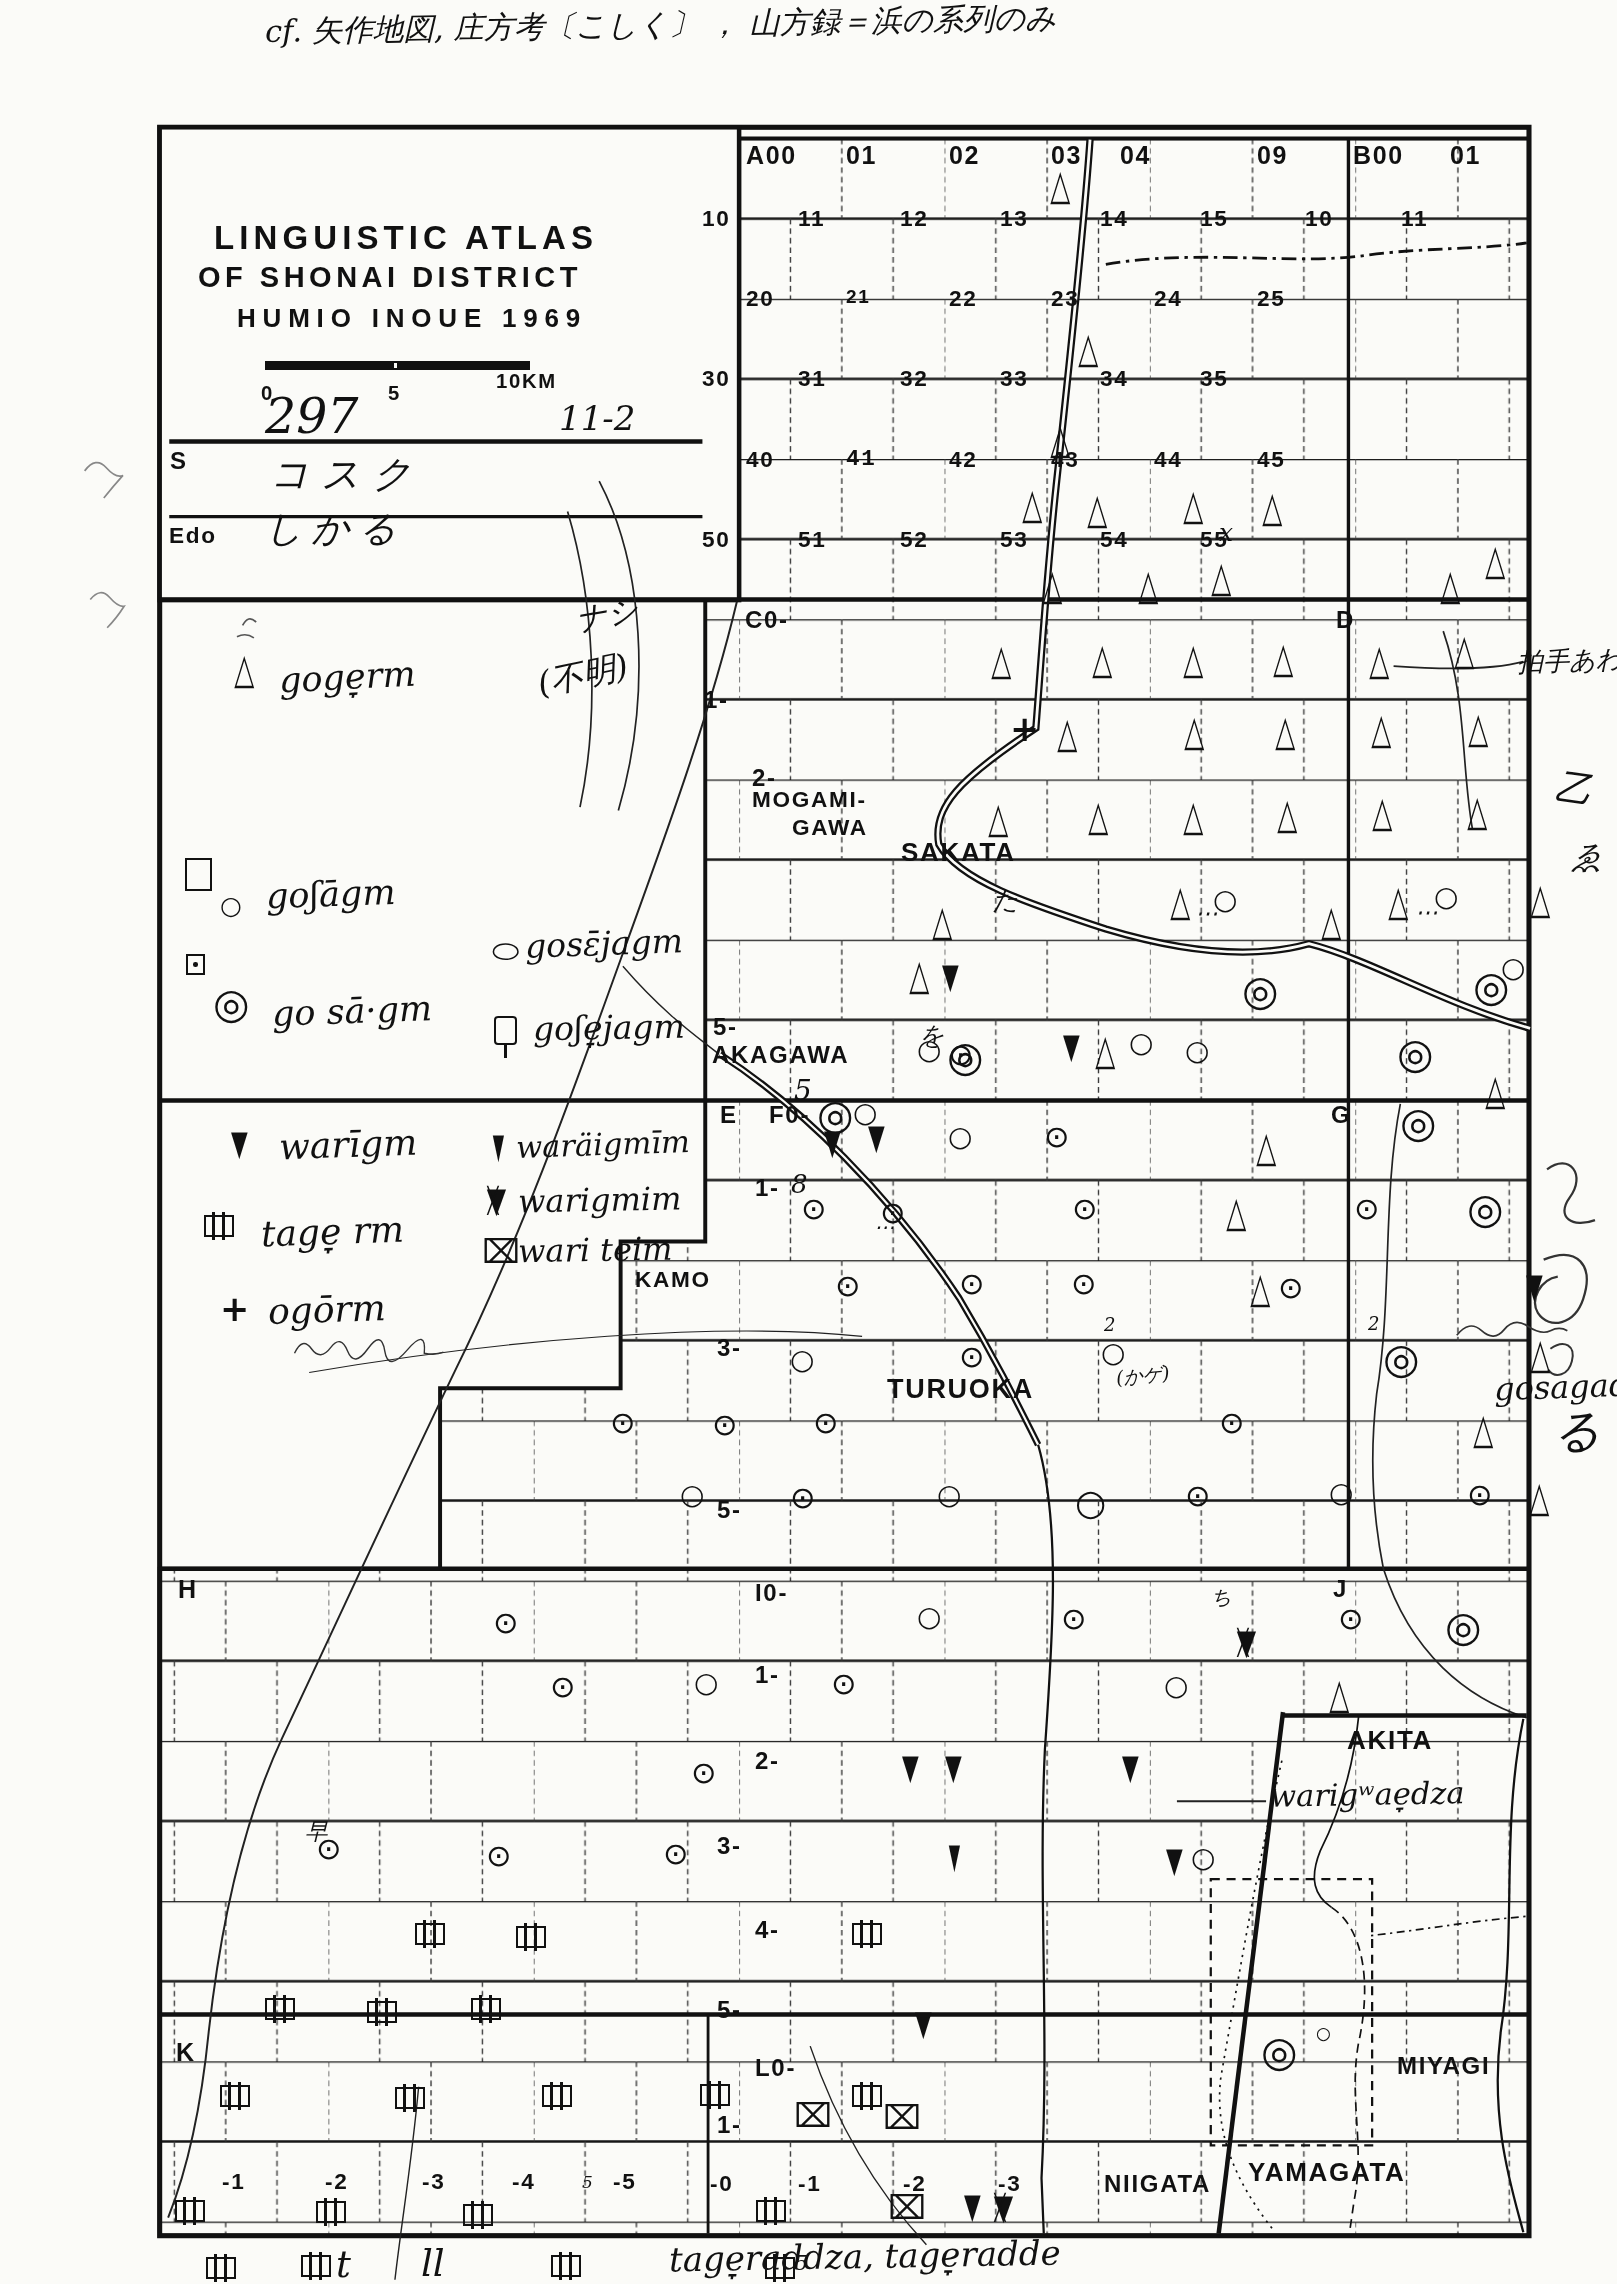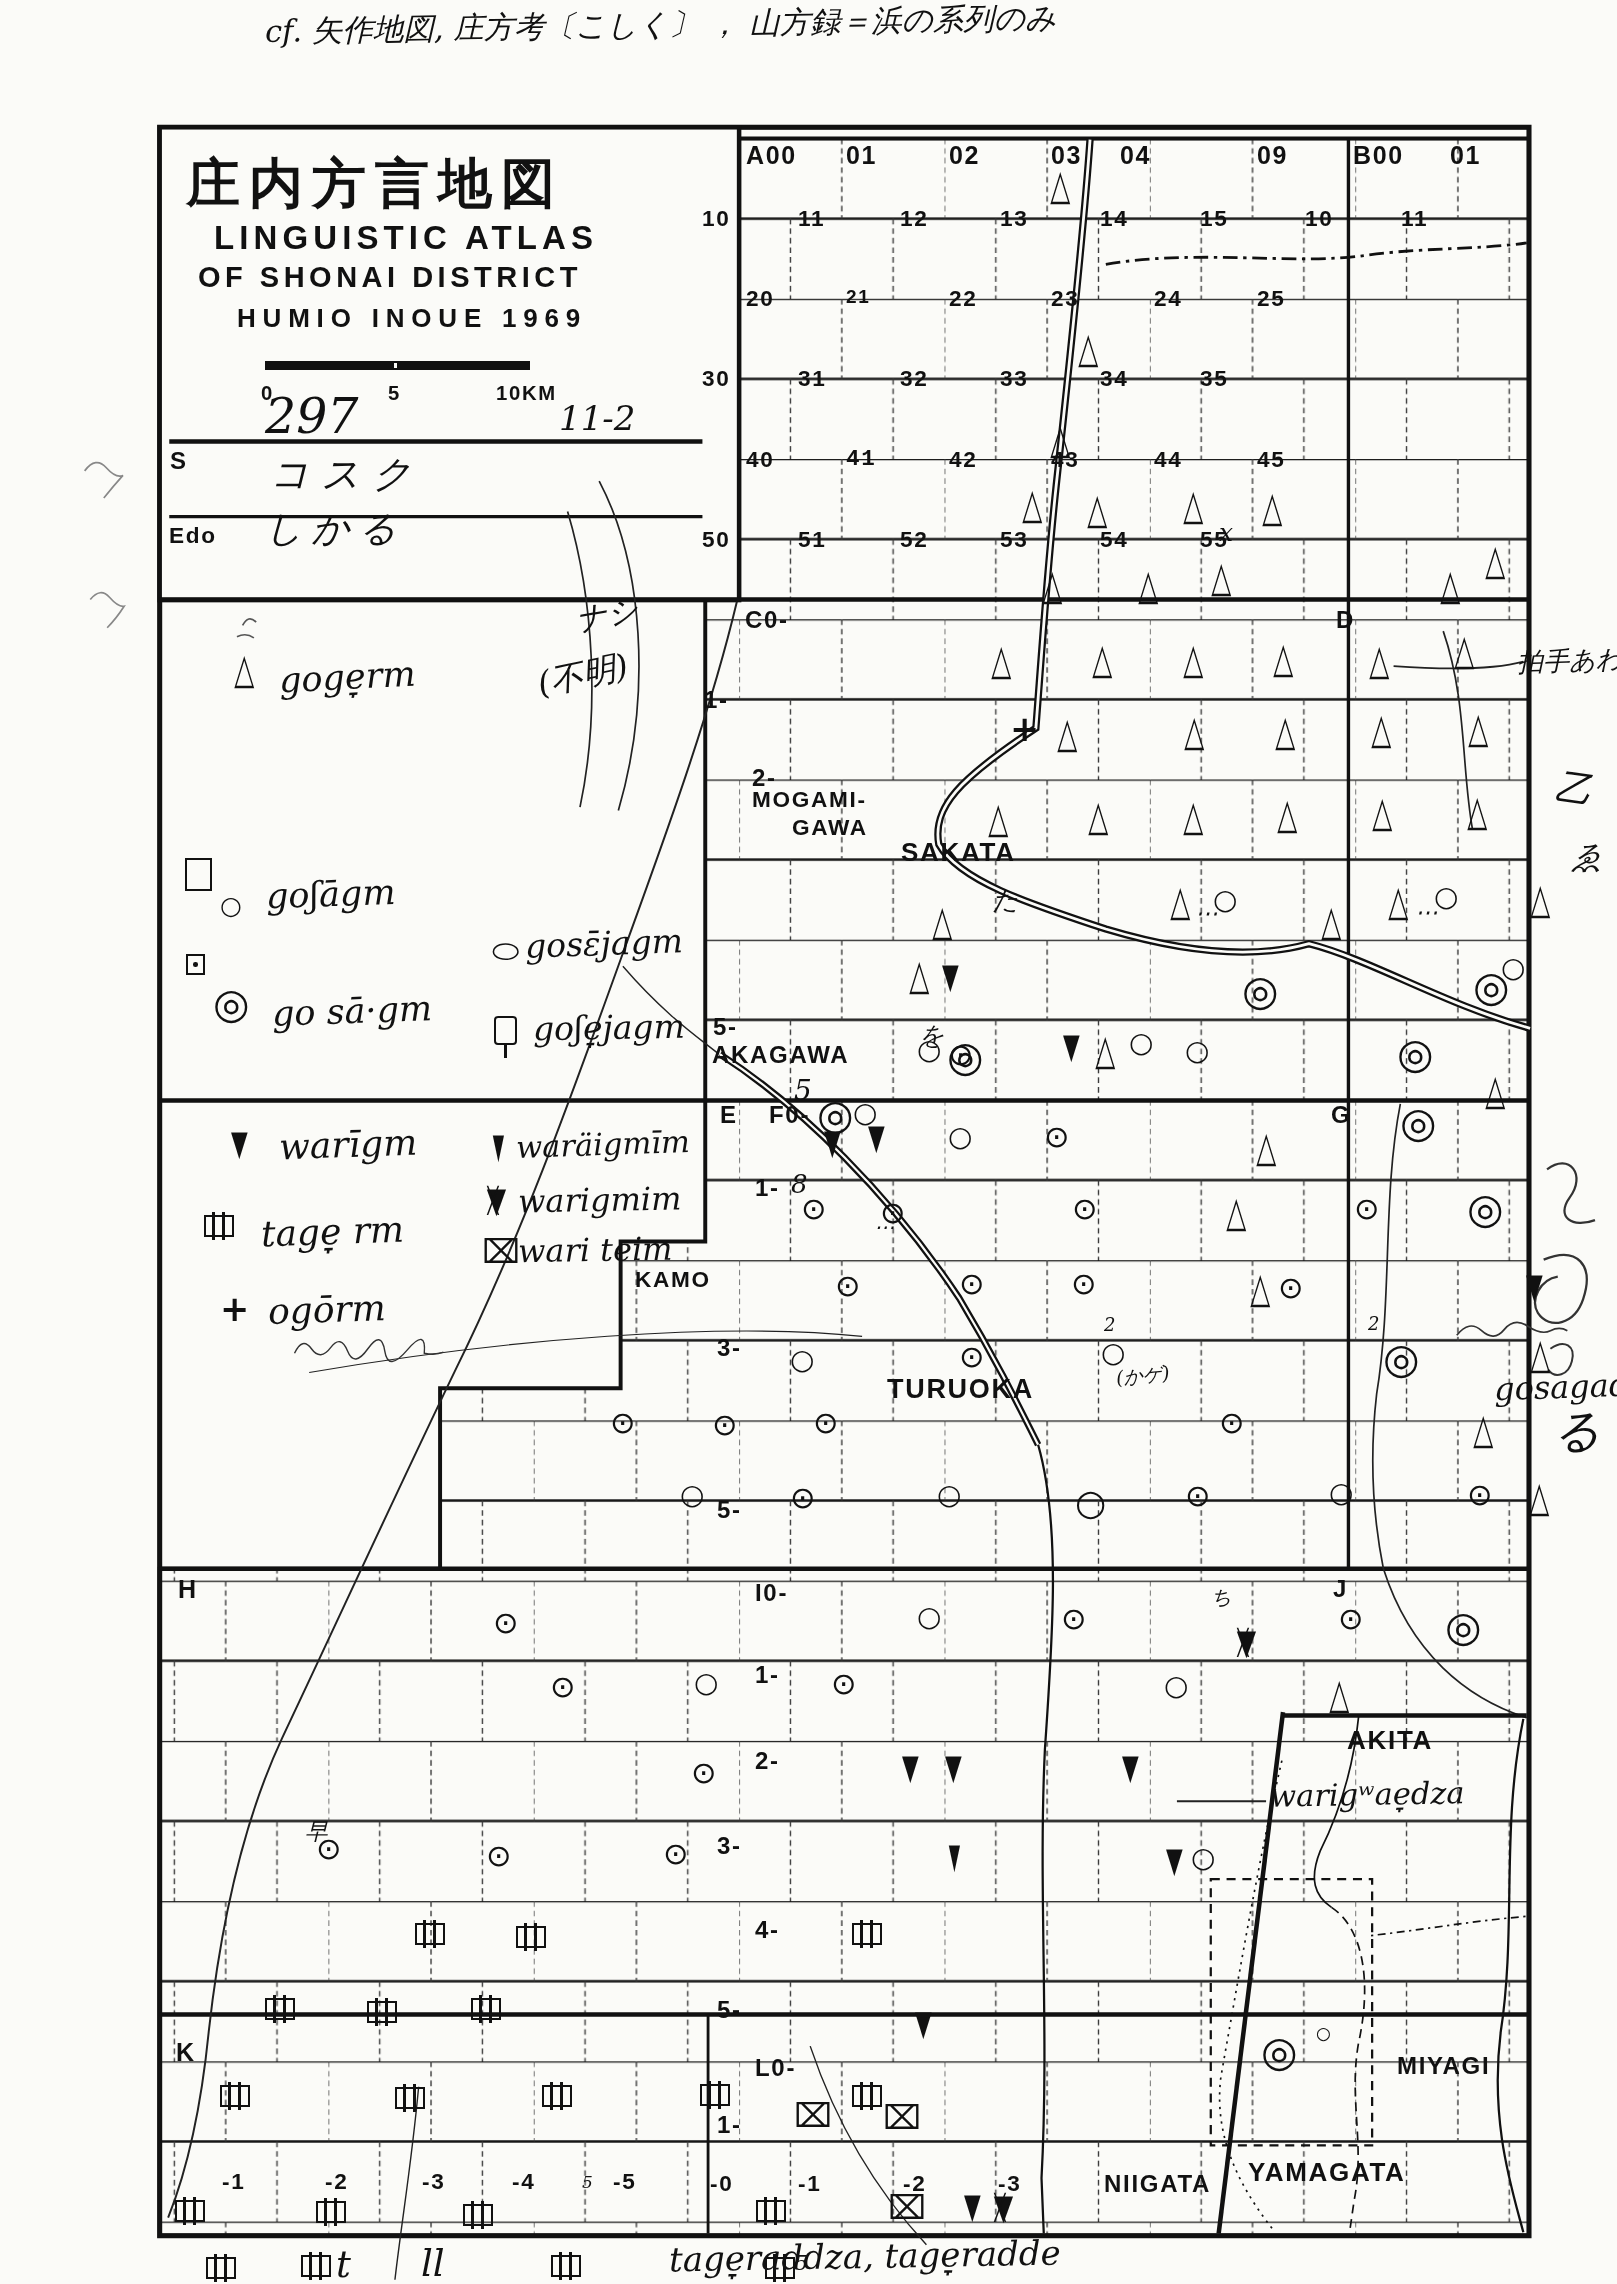--- a/index.html
+++ b/index.html
@@ -115,28 +115,27 @@
       <path d="M2742,2072 c40,-30 70,10 40,50 c-25,35 5,55 45,40" stroke-width="4"></path>
       <path d="M2736,2232 c60,-25 90,10 70,70 c-15,45 -60,55 -80,25 c-15,-25 5,-60 35,-65" stroke-width="4"></path>
       <path d="M2748,2390 c25,-18 45,-5 38,22 c-6,25 -30,32 -42,15" stroke-width="3.5"></path>
       <path d="M2582,2366 q22,-28 44,-8 t40,-2 t42,-6 t40,8 t30,0" stroke-width="3"></path>
       <path d="M150,834 q20,-26 38,-6 t30,14 q-18,20 -34,40" stroke-width="3" stroke="#888"></path>
       <path d="M160,1062 q18,-22 34,-4 t26,16 q-14,22 -30,38" stroke-width="3" stroke="#888"></path>
       <path d="M430,1108 q10,-20 24,-6 m-34,26 q16,-8 30,2" stroke-width="3" stroke="#555"></path>
     </g>
   </svg>
 
-  <div class="tb print" id="title-ja">庄内方言地図</div>
   <div class="tb print" id="title-en1">LINGUISTIC ATLAS</div>
   <div class="tb print" id="title-en2">OF SHONAI DISTRICT</div>
   <div class="tb print" id="author">HUMIO INOUE 1969</div>
   <div id="scalebar"></div>
   <div class="tick print" style="left:261px;top:382px;">0</div>
   <div class="tick print" style="left:388px;top:382px;">5</div>
-  <div class="tick print" style="left:496px;top:382px;text-align:center;">10KM</div>
+  <div class="tick print" style="left:496px;top:370px;text-align:center;">10KM</div>
   <div class="tb hand" id="mapno">297</div>
   <div class="tb hand" id="sheetno">11-2</div>
   <div class="tb print" id="s-lab">S</div>
   <div class="tb hand" id="s-val">コスク</div>
   <div class="tb print" id="edo-lab">Edo</div>
   <div class="tb hand" id="edo-val">しかる</div>
 
   <div id="legend-layer">
       <span class="sym s-tri" style="left: 228px; top: 648px;">△</span>
       <div class="float hand" style="left: 279px; top: 659px; font-size: 35px; transform: rotate(-3deg);">goge̞rm</div>

